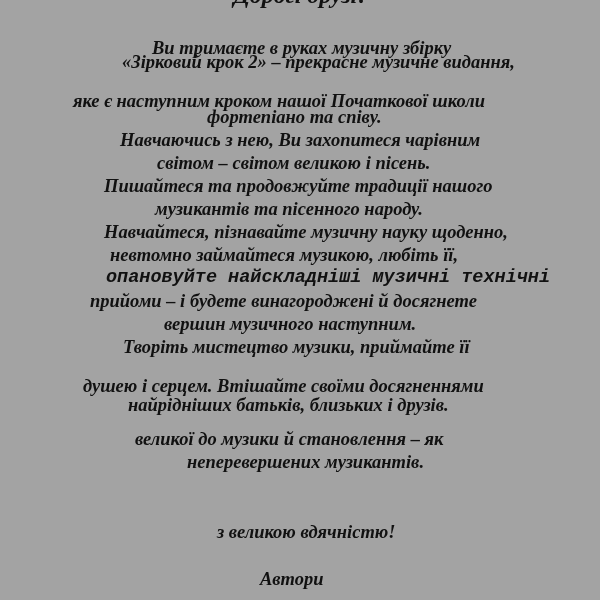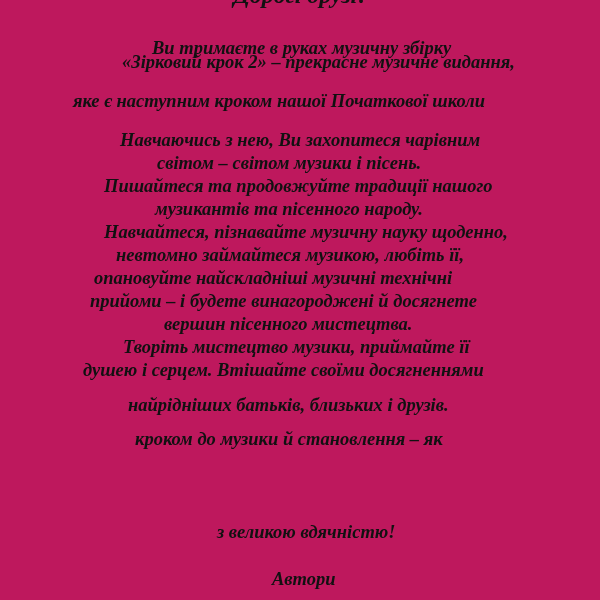--- a/index.html
+++ b/index.html
@@ -13,21 +13,21 @@
       position: relative;
       overflow: hidden;
       font-family: "Liberation Serif", "DejaVu Serif", serif;
       font-weight: bold;
       font-style: italic;
       color: #111111;
     }
     .page {
       position: absolute;
       inset: 0;
-      background: #be185d;
+      background: #a3a3a3;
     }
     .title {
       position: absolute;
       left: 0;
       width: 600px;
       top: -17px;
       text-align: center;
       font-size: 24px;
       line-height: 24px;
       white-space: nowrap;
@@ -42,35 +42,37 @@
   </style>
 </head>
 <body>
 
 <div class="page">
   <div class="title">Дорогі друзі!</div>
 
   <div class="line" style="left:152px;top:38px;">Ви тримаєте в руках музичну збірку</div>
   <div class="line" style="left:102px;top:52px;margin-left:20px;">«Зірковий крок 2» – прекрасне музичне видання,</div>
   <div class="line" style="left:73px;top:91px;">яке є наступним кроком нашої Початкової школи</div>
+  <div class="line" style="left:207px;top:107px;">фортепіано та співу.</div>
 
   <div class="line" style="left:120px;top:130px;">Навчаючись з нею, Ви захопитеся чарівним</div>
-  <div class="line" style="left:157px;top:153px;">світом – світом музики і пісень.</div>
+  <div class="line" style="left:157px;top:153px;">світом – світом великою і пісень.</div>
 
   <div class="line" style="left:104px;top:176px;">Пишайтеся та продовжуйте традиції нашого</div>
   <div class="line" style="left:155px;top:199px;">музикантів та пісенного народу.</div>
 
   <div class="line" style="left:94px;top:222px;margin-left:10px;">Навчайтеся, пізнавайте музичну науку щоденно,</div>
-  <div class="line" style="left:116px;top:245px;">невтомно займайтеся музикою, любіть її,</div>
-  <div class="line" style="left:94px;top:268px;">опановуйте найскладніші музичні технічні</div>
+  <div class="line" style="left:110px;top:245px;">невтомно займайтеся музикою, любіть її,</div>
+  <div class="line" style="left:106px;top:268px;font-family:Liberation Mono, monospace;">опановуйте найскладніші музичні технічні</div>
   <div class="line" style="left:90px;top:291px;">прийоми – і будете винагороджені й досягнете</div>
-  <div class="line" style="left:164px;top:314px;">вершин пісенного мистецтва.</div>
+  <div class="line" style="left:164px;top:314px;">вершин музичного наступним.</div>
 
   <div class="line" style="left:111px;top:337px;margin-left:12px;">Творіть мистецтво музики, приймайте її</div>
-  <div class="line" style="left:83px;top:360px;">душею і серцем. Втішайте своїми досягненнями</div>
+  <div class="line" style="left:83px;top:376px;">душею і серцем. Втішайте своїми досягненнями</div>
   <div class="line" style="left:128px;top:383px;margin-top:12px;">найрідніших батьків, близьких і друзів.</div>
 
-  <div class="line" style="left:135px;top:429px;">кроком до музики й становлення – як</div>
+  <div class="line" style="left:135px;top:429px;">великої до музики й становлення – як</div>
+  <div class="line" style="left:187px;top:452px;">неперевершених музикантів.</div>
 
   <div class="line" style="left:217px;top:522px;">з великою вдячністю!</div>
 
-  <div class="line" style="left:272px;top:569px;">Автори</div>
+  <div class="line" style="left:260px;top:569px;">Автори</div>
 </div>
 
 </body></html>

